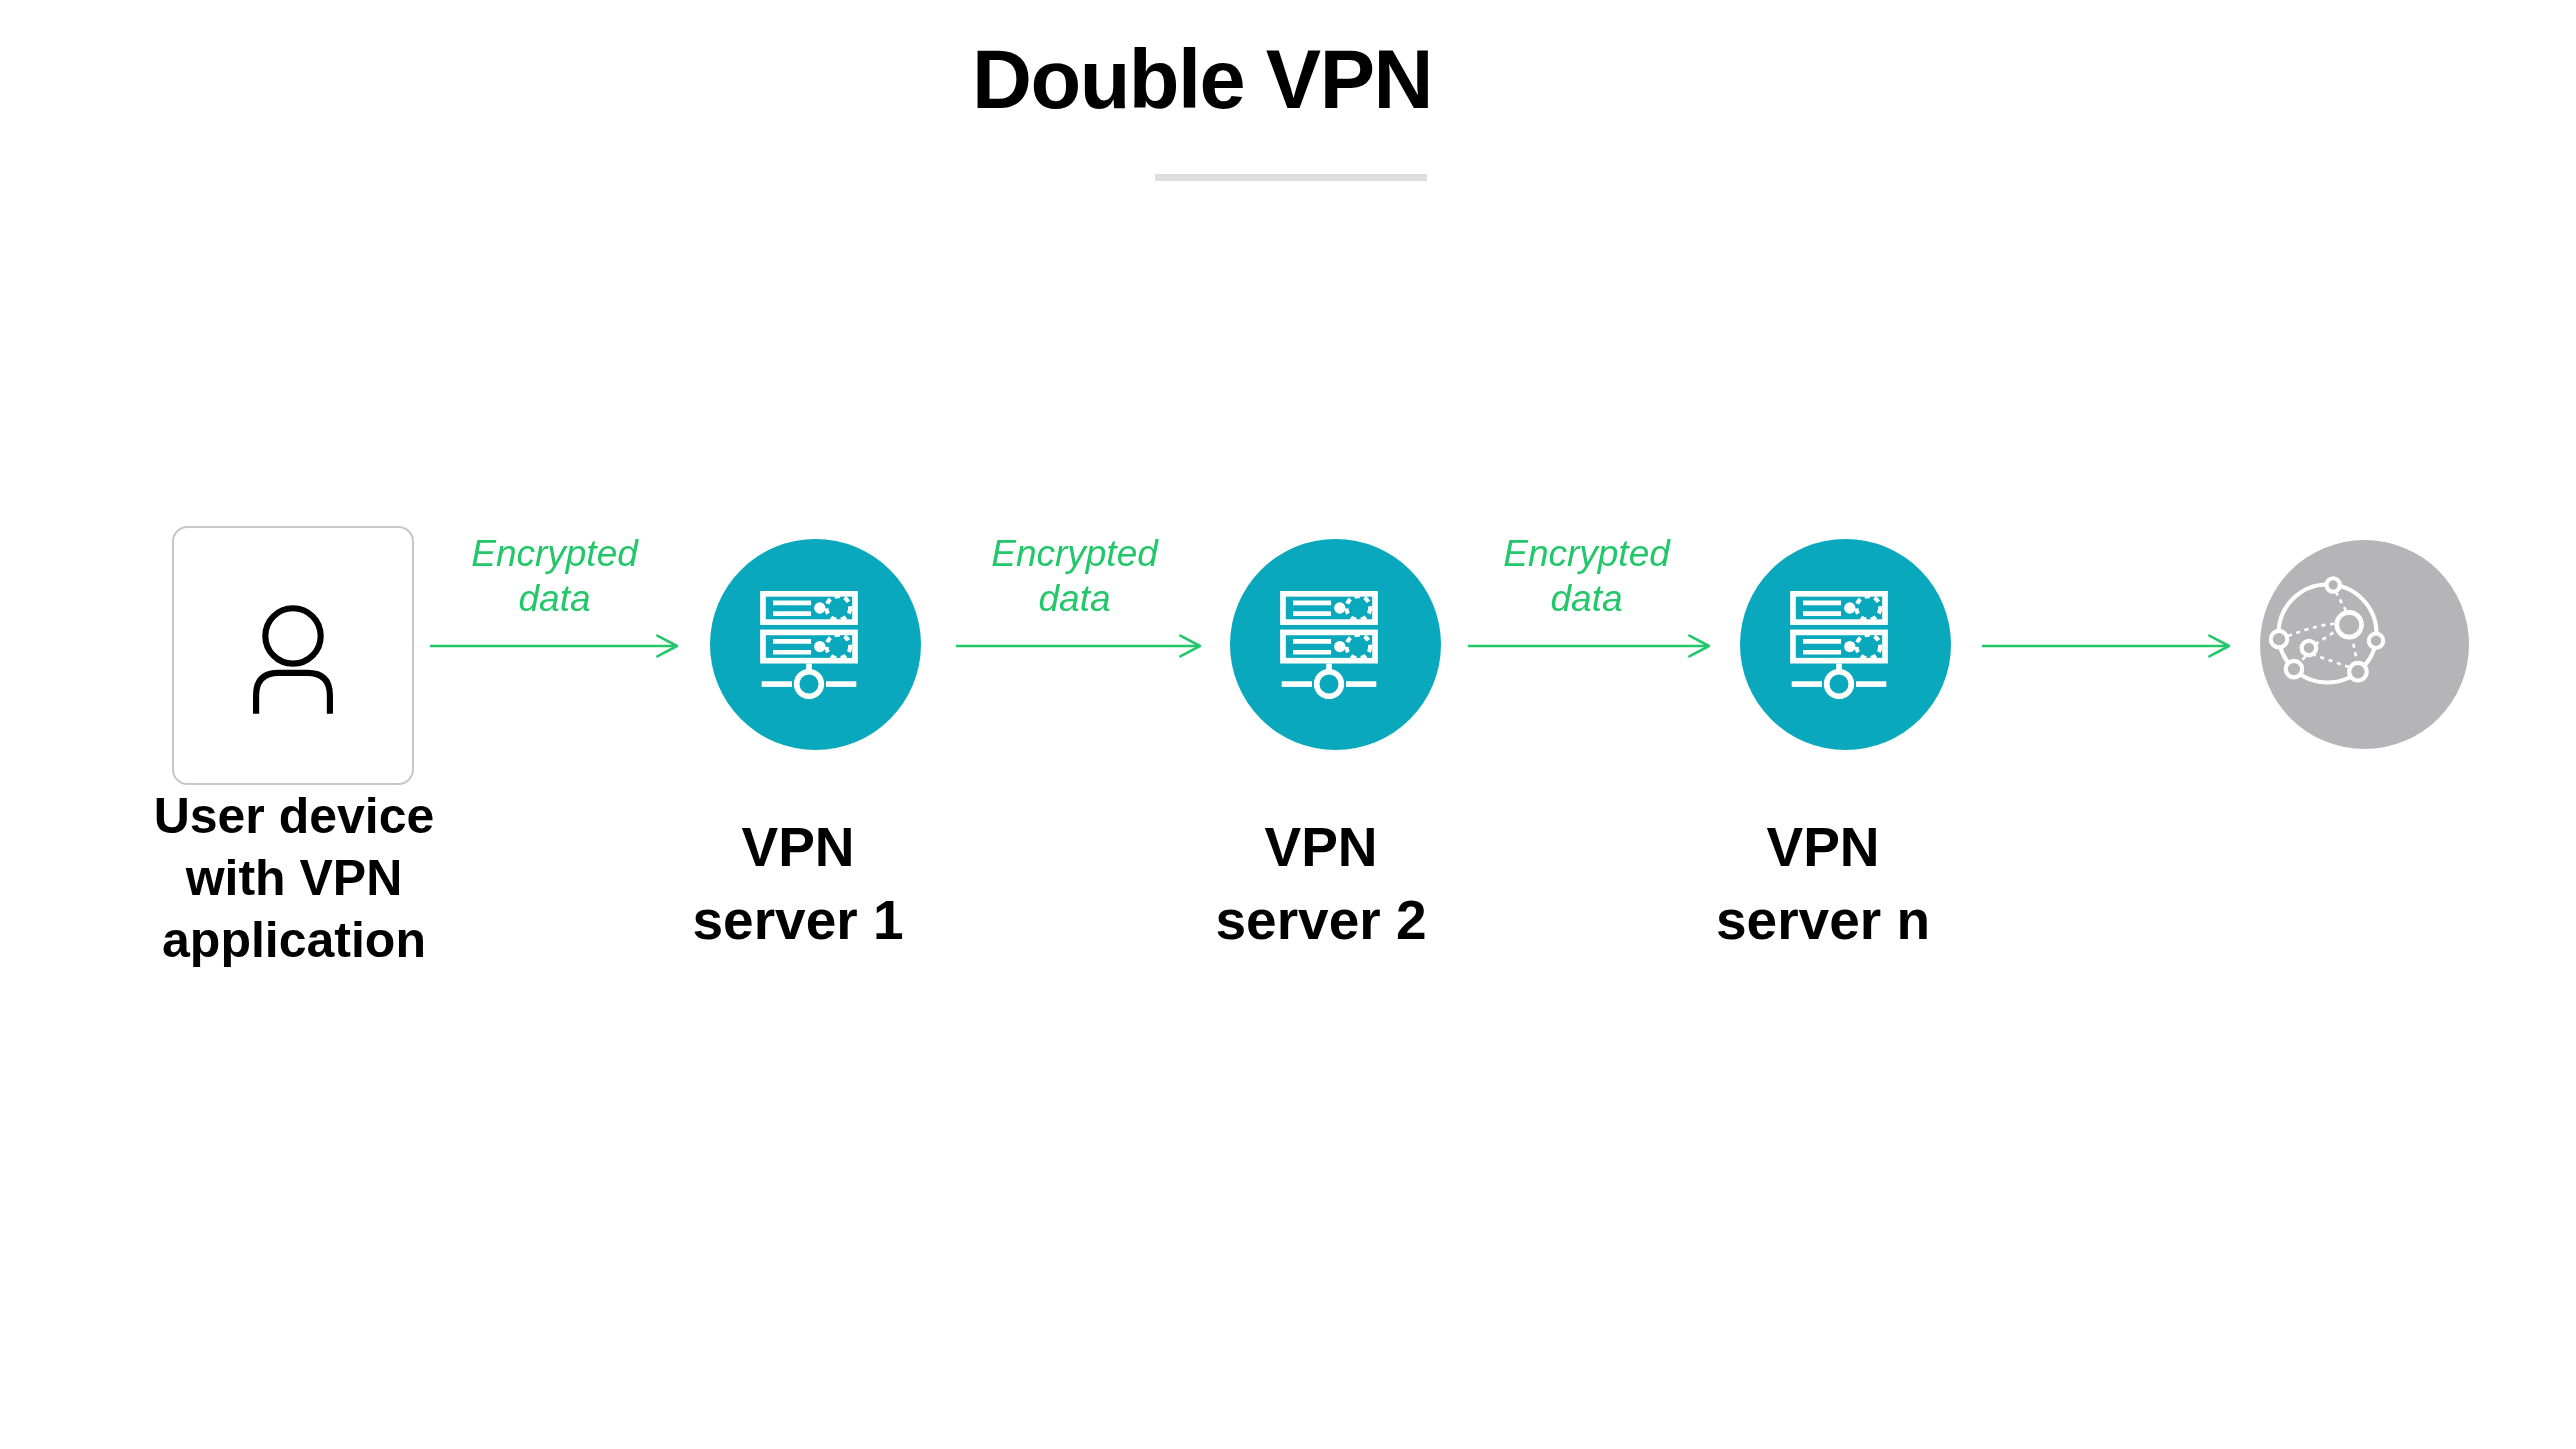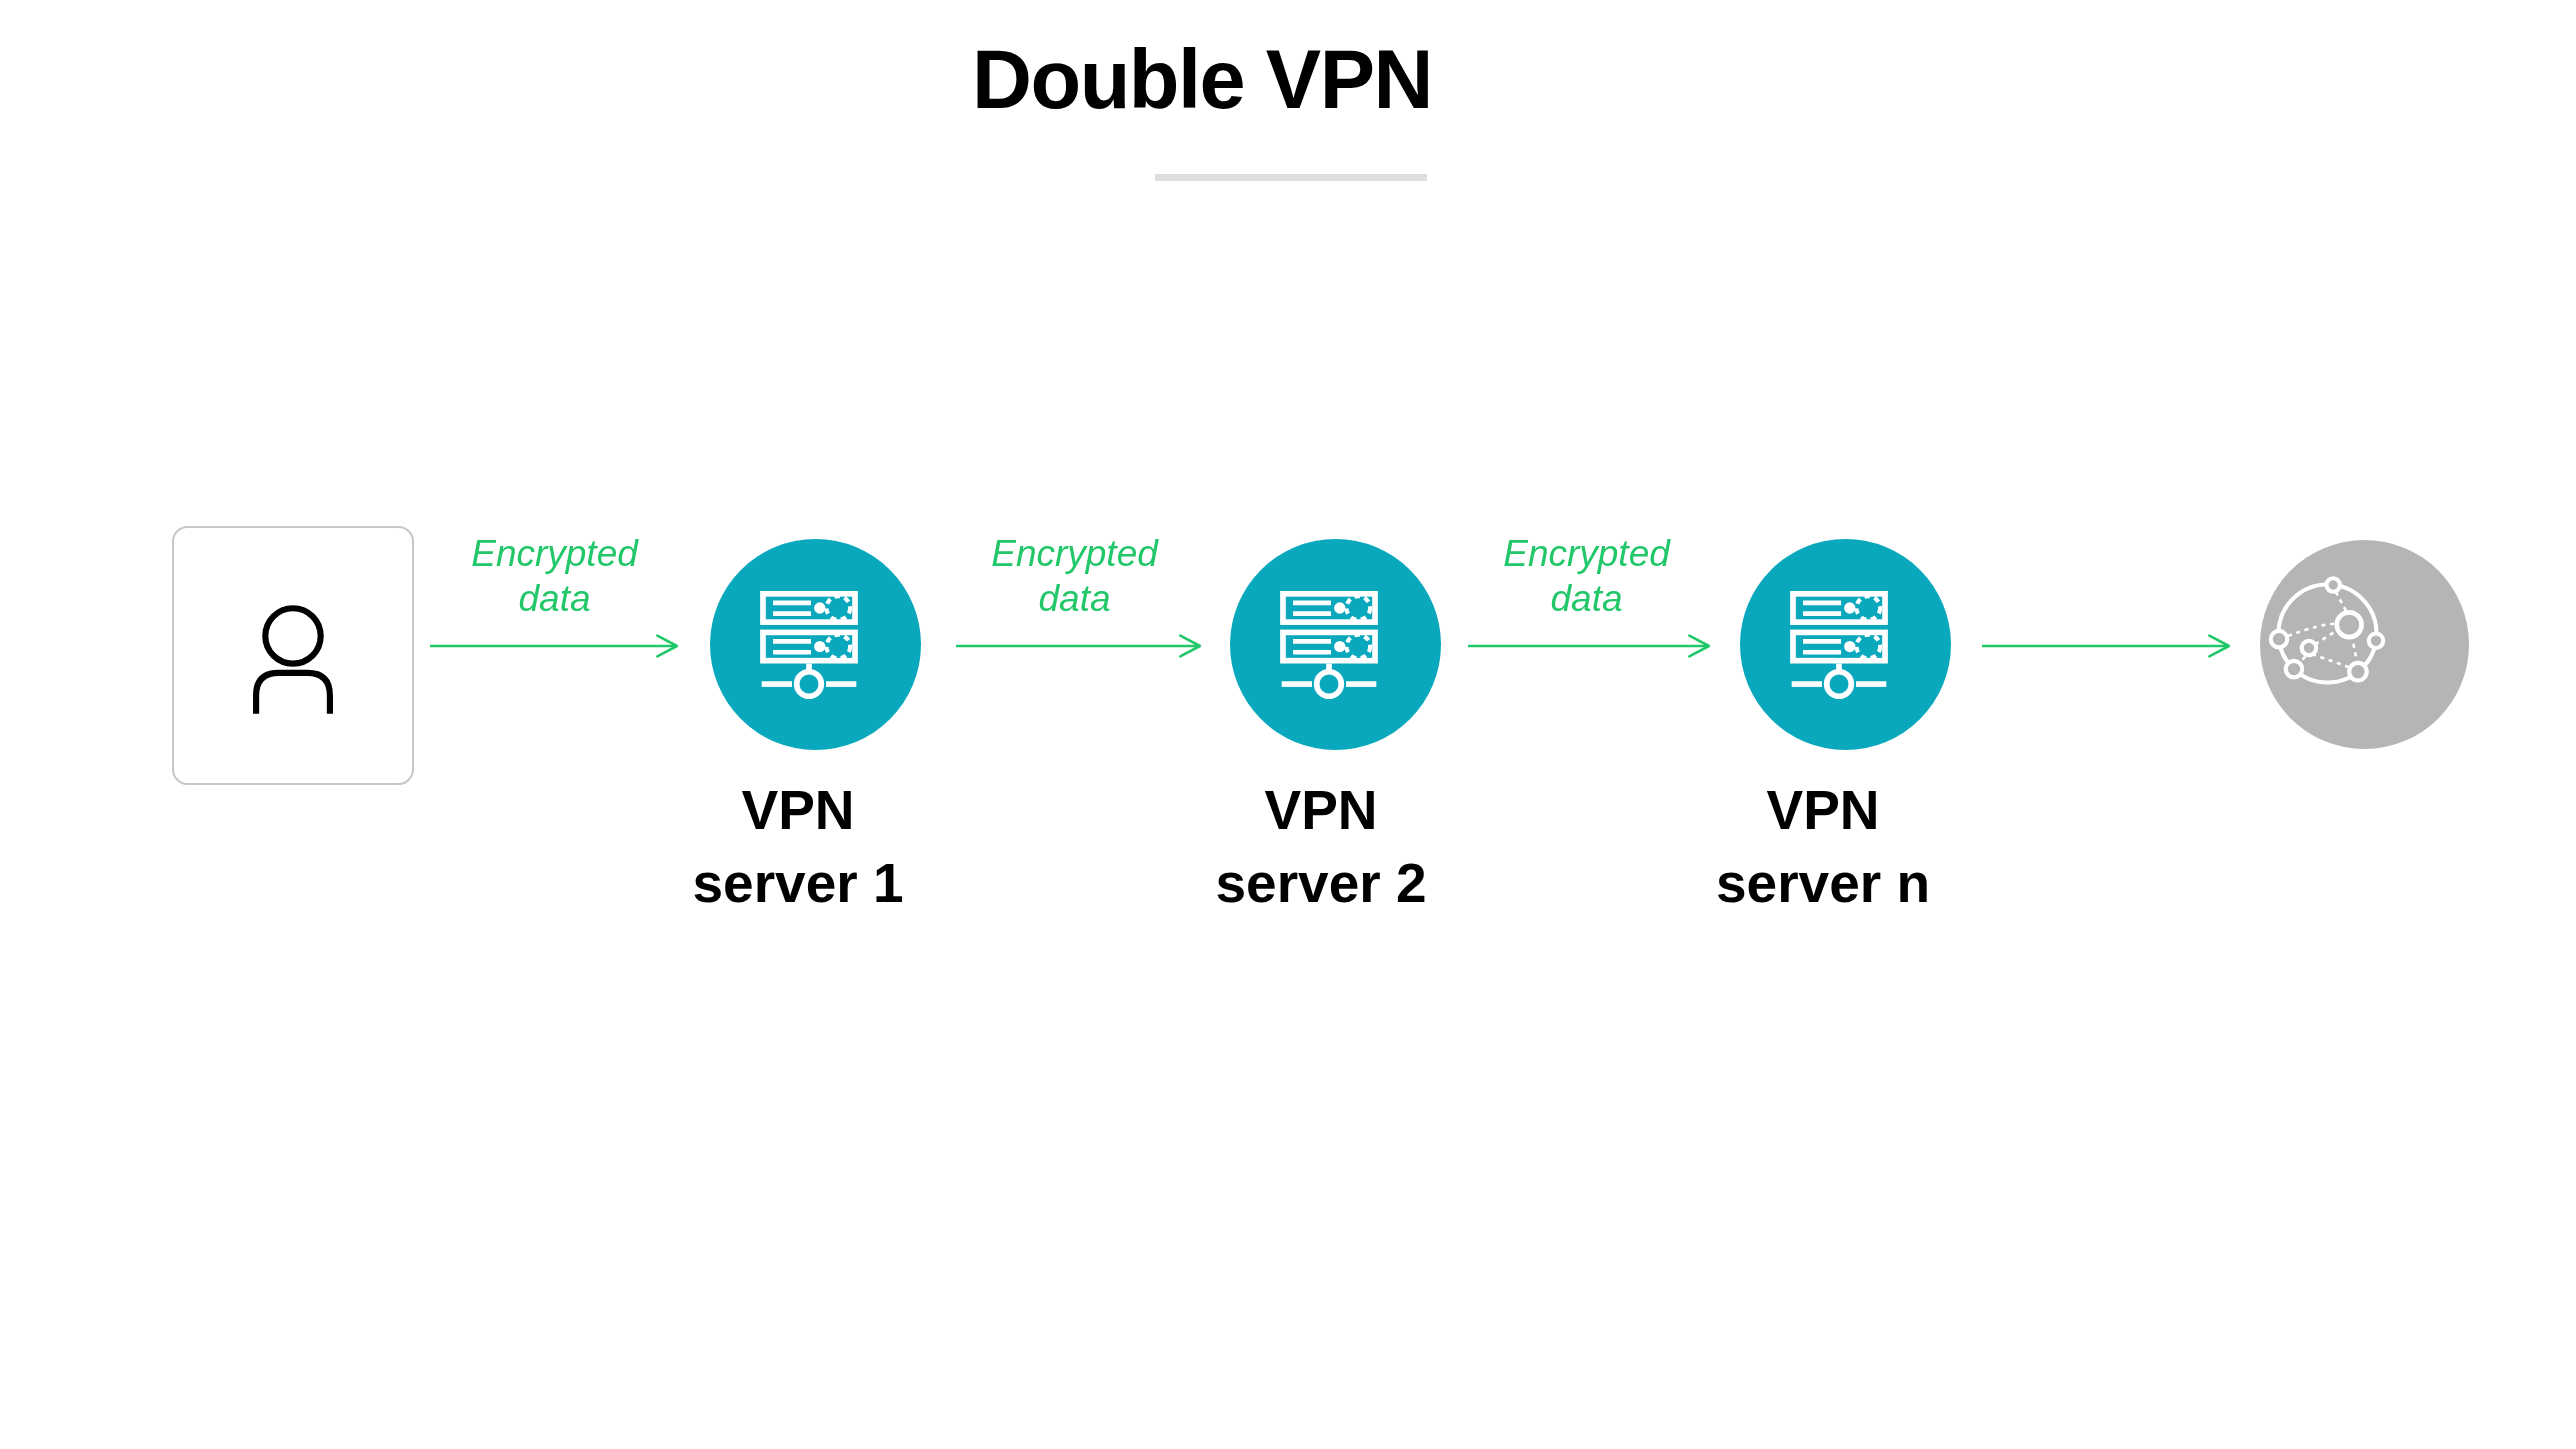--- a/index.html
+++ b/index.html
@@ -31,21 +31,21 @@
   .a3{left:1468px;width:243px;}
   .a4{left:1982px;width:249px;}
 
   .arrow-label{position:absolute;bottom:828px;width:361px;text-align:center;
                font-size:37px;line-height:45px;font-style:italic;color:#21c768;white-space:pre-line;}
   .al1{left:374px;}
   .al2{left:894px;}
   .al3{left:1406px;}
   .al4{left:1924px;}
 
-  .node-label{position:absolute;top:774px;width:412px;text-align:center;
+  .node-label{position:absolute;top:811px;width:412px;text-align:center;
               font-size:55px;line-height:73px;font-weight:700;color:#000;white-space:pre-line;}
   .nl1{left:592px;}
   .nl2{left:1115px;}
   .nl3{left:1617px;}
   .nl-internet{left:2128px;}
   .device-label{position:absolute;left:88px;top:785px;width:412px;text-align:center;
                 font-size:50px;line-height:62px;font-weight:700;color:#000;white-space:pre-line;}
 </style>
 </head>
 <body>
@@ -54,20 +54,23 @@
 
   <div class="title">Double VPN</div>
   <div class="title-underline"></div>
 
   <div class="device-box">
     <svg class="person-icon" viewBox="0 0 160 220">
       <circle cx="80" cy="62" r="54" fill="none" stroke="#000" stroke-width="12"></circle>
       <path d="M 8 214 L 8 178 Q 8 134 52 134 L 108 134 Q 152 134 152 178 L 152 214" fill="none" stroke="#000" stroke-width="12"></path>
     </svg>
   </div>
+  <div class="device-label">User device
+with VPN
+application</div>
 
   <div class="arrow a1">
     <svg width="249" height="26" viewBox="0 0 483 50">
       <line x1="0" y1="25" x2="476" y2="25" stroke="#21c768" stroke-width="5"></line>
       <path d="M 441 5 L 479 25 L 441 45" fill="none" stroke="#21c768" stroke-width="5" stroke-linecap="round" stroke-linejoin="round"></path>
     </svg>
   </div>
   <div class="arrow-label al1">Encrypted
 data</div>
 

